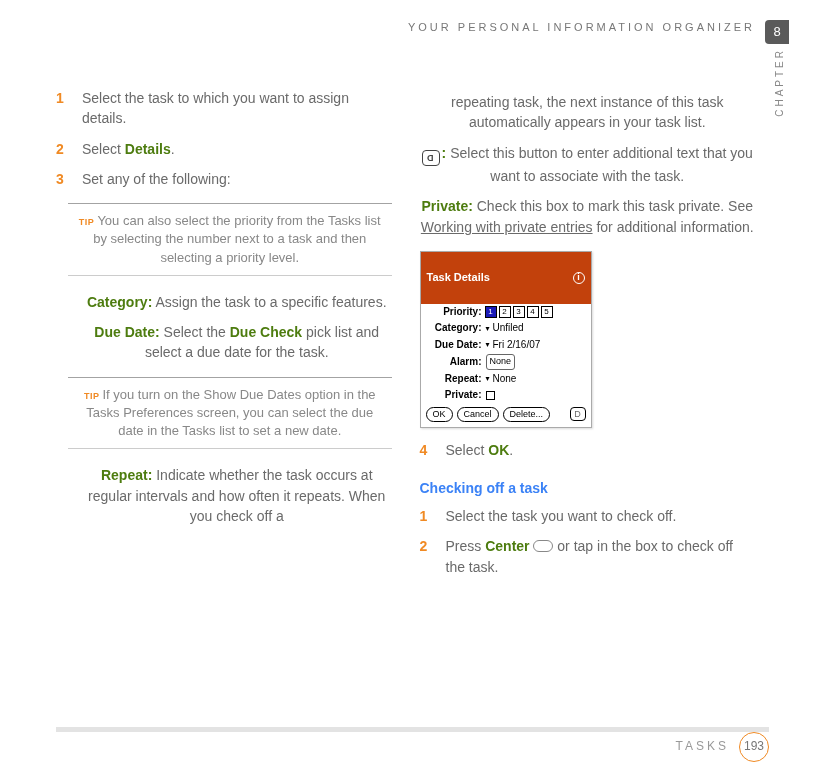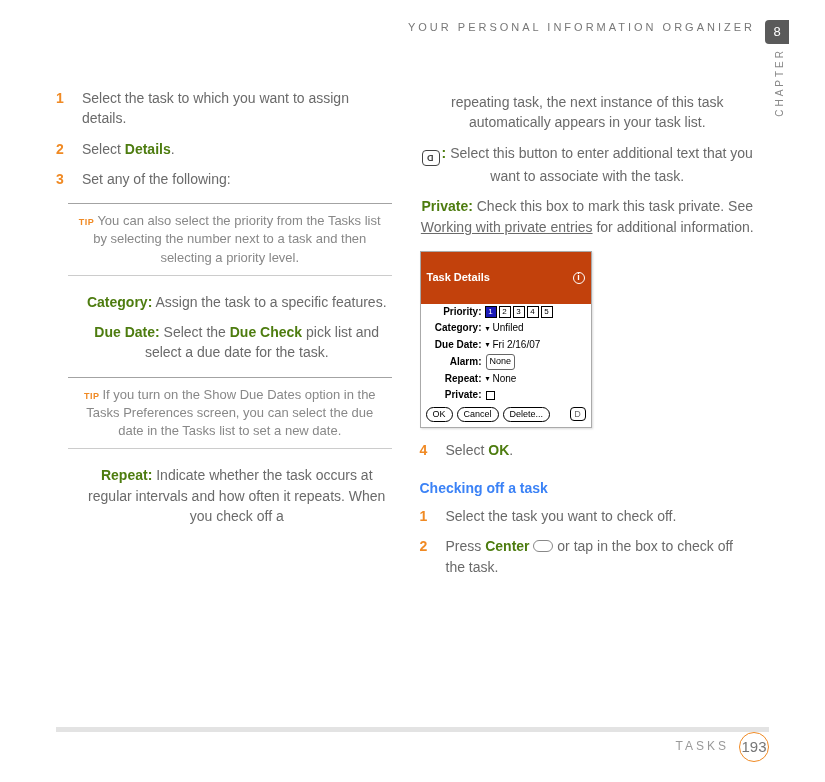--- a/index.html
+++ b/index.html
@@ -217,21 +217,21 @@
       font-size: 12px;
       color: #999;
     }
     .page-circle {
       width: 30px; height: 30px;
       border: 1px solid #f08a24;
       border-radius: 50%;
       display: flex;
       align-items: center;
       justify-content: center;
-      font-size: 15px;
+      font-size: 12px;
       color: #777;
     }
   </style>
 </head>
 <body>
 
 <div class="header-row">
   <span class="header-text">YOUR PERSONAL INFORMATION ORGANIZER</span>
   <div class="chapter-badge">8</div>
 </div>

